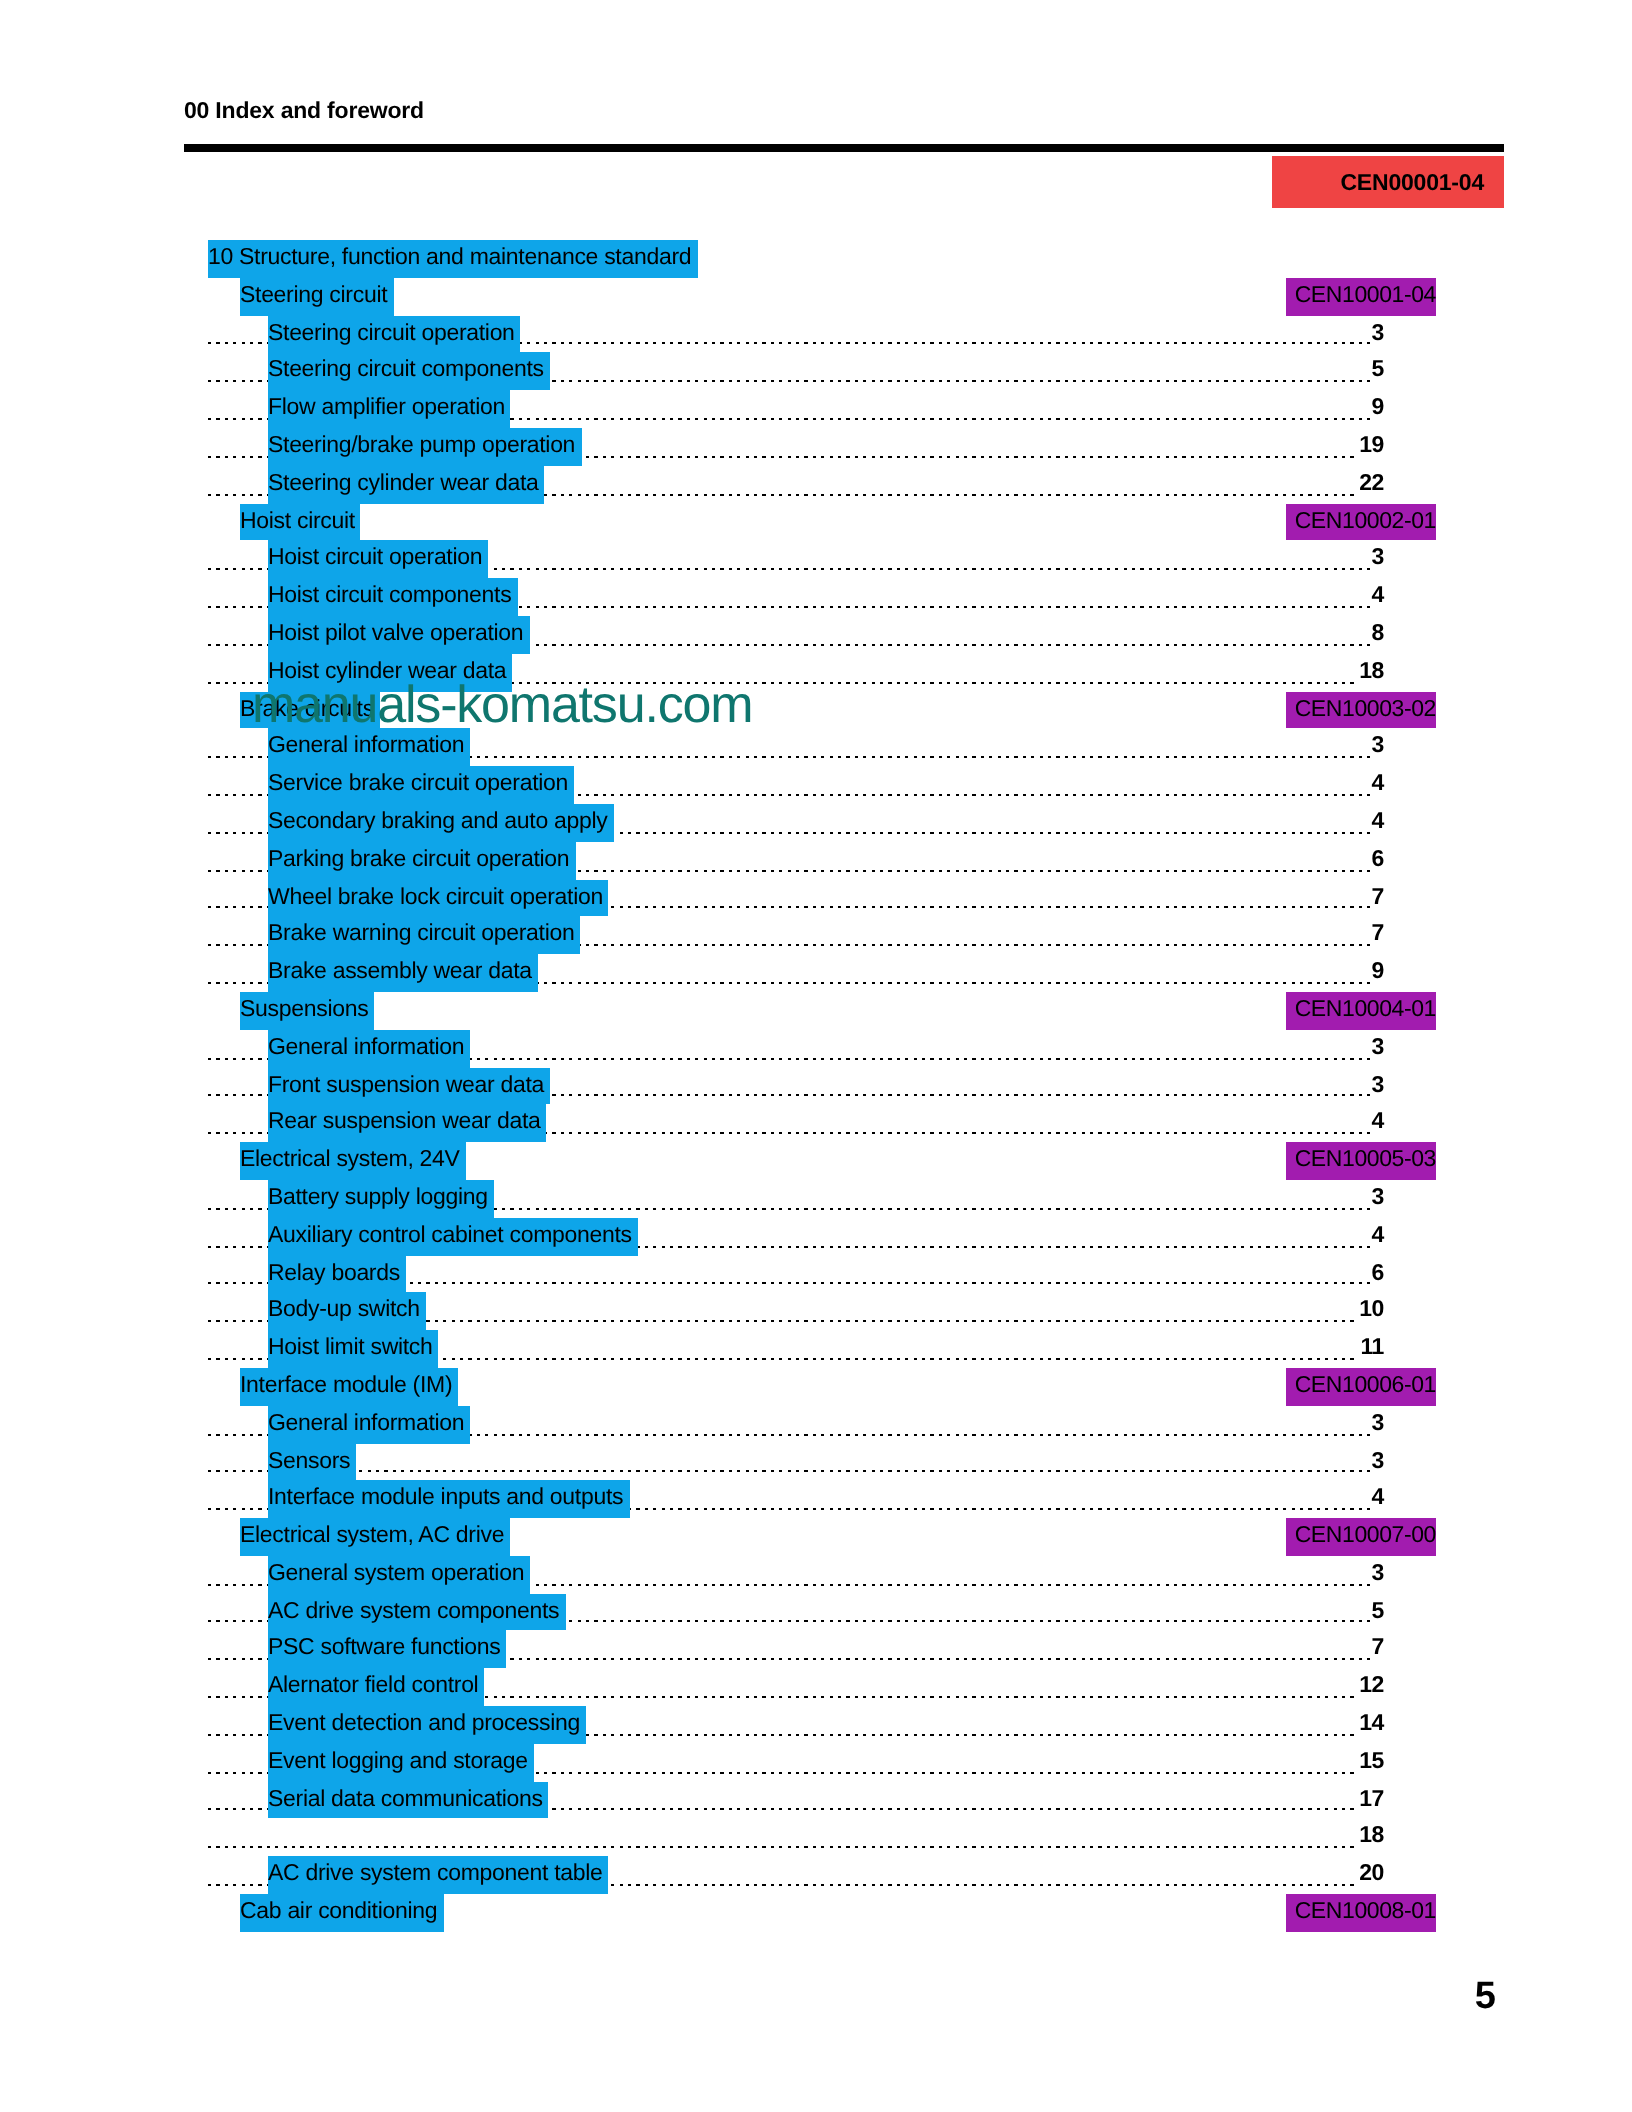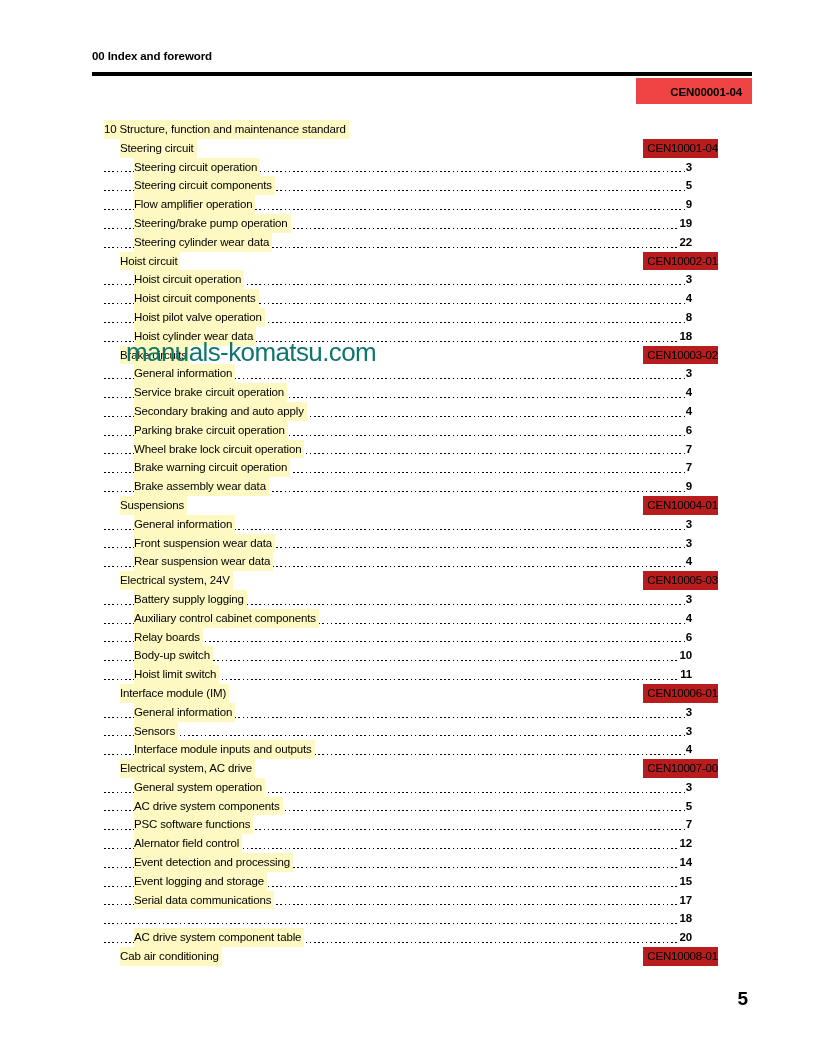--- a/index.html
+++ b/index.html
@@ -85,32 +85,32 @@
 
   
   .row.lvl1 .label { left: 16px; }
 
   
   .row.lvl2 .label { left: 30px; }
 
   .label {
     position: absolute;
     top: 0;
-    background: #fef9c3;
+    background: #0ea5e9;
     padding-right: 3px;
     z-index: 2;
     letter-spacing: -0.15px;
   }
 
   .code {
     position: absolute;
     right: -2px;
     top: 0;
     z-index: 2;
-    background: #b91c1c;
+    background: #a21caf;
     padding-left: 4px;
     letter-spacing: -0.2px;
   }
 
   .page-num {
     position: absolute;
     right: 24px;
     top: 0;
     z-index: 2;
     background: #ffffff;

